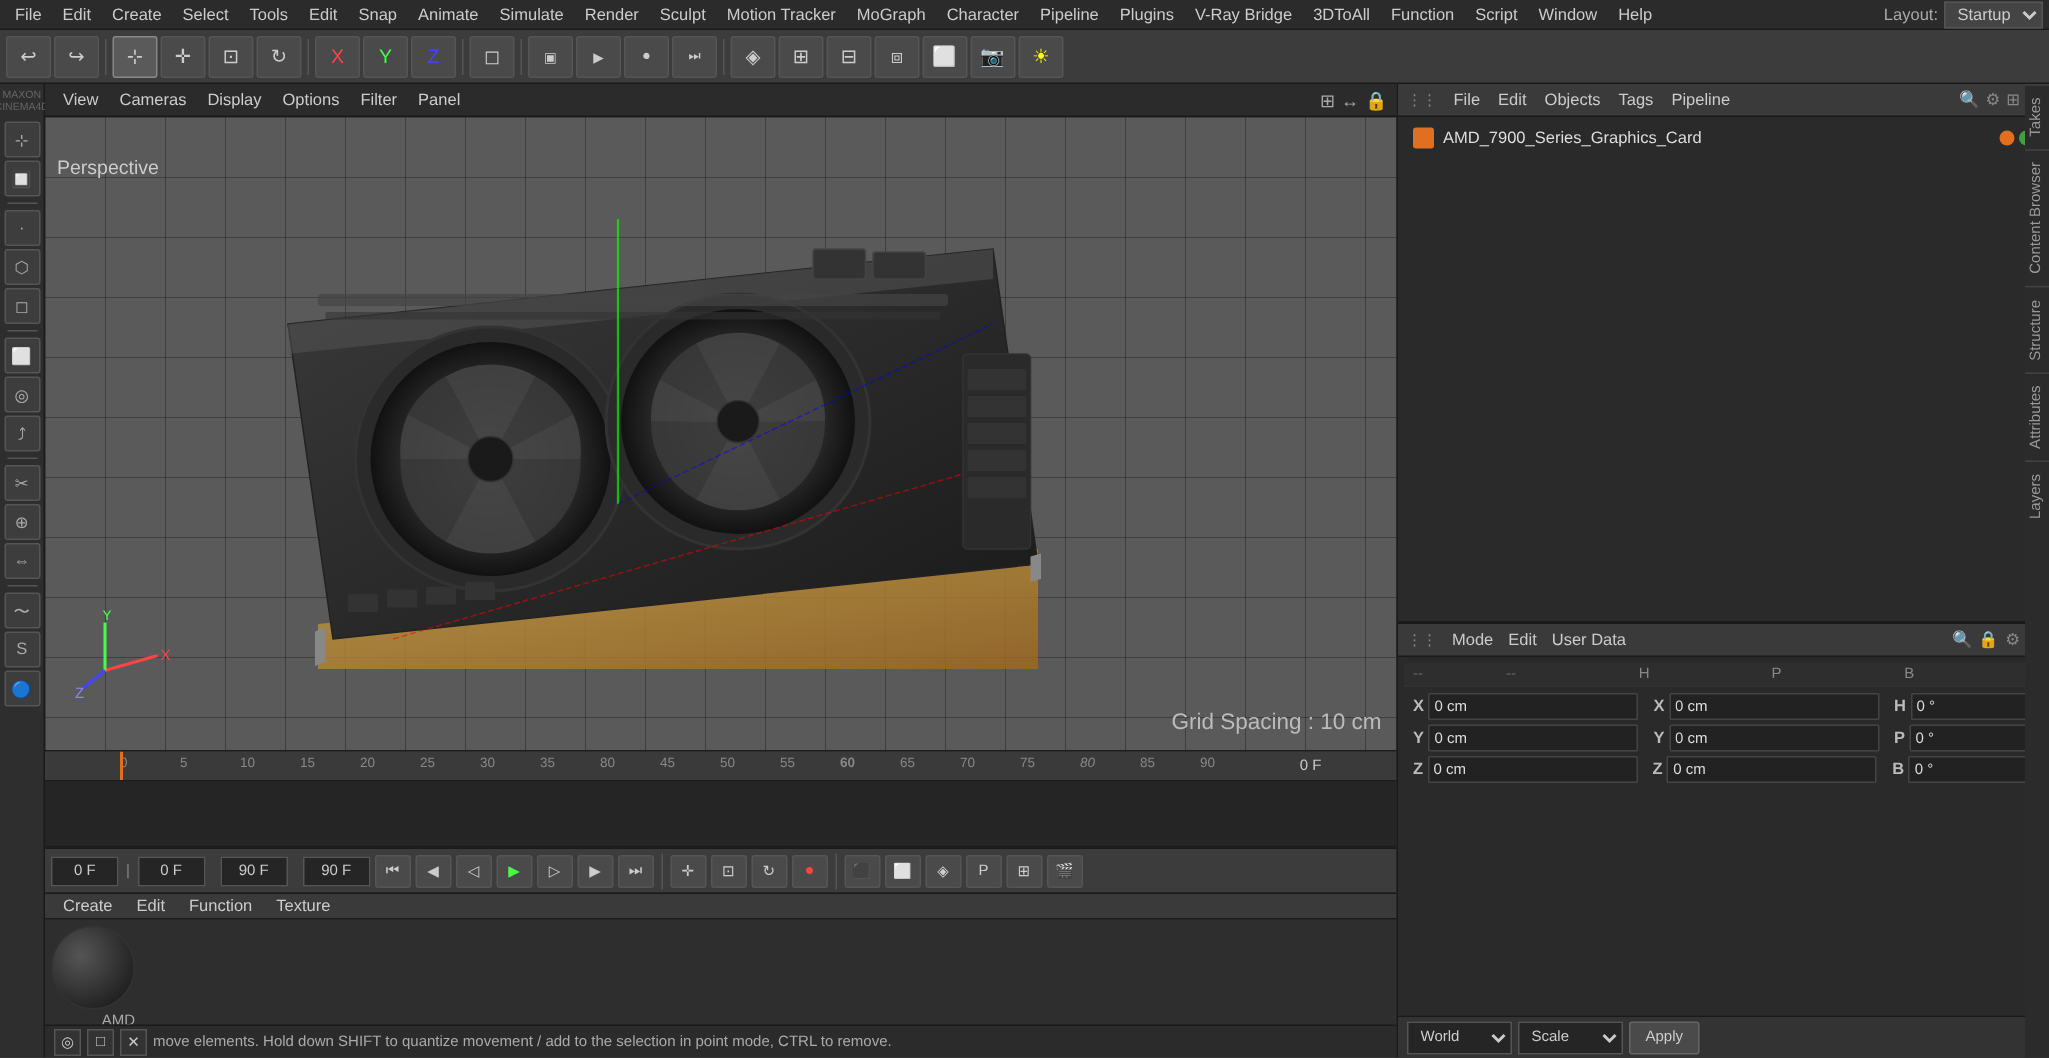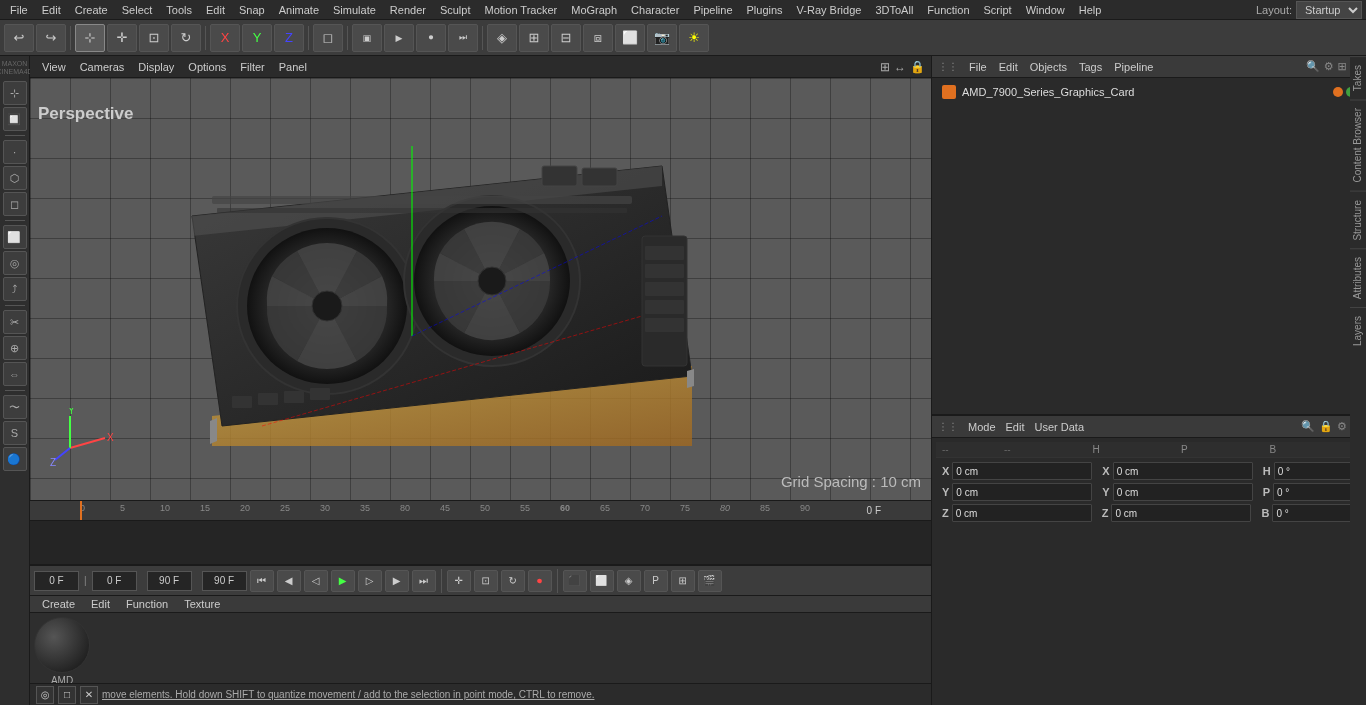--- a/index.html
+++ b/index.html
@@ -161,23 +161,22 @@
       cursor: pointer;
       font-size: 12px;
     }
 
     
     #perspective-label {
       position: absolute;
       top: 26px;
       left: 8px;
       color: #ccc;
-      font-size: 17px;
+      font-size: 13px;
       z-index: 10;
-      font-weight: bold;
     }
 
     
     #viewport-canvas {
       position: absolute;
       top: 22px; left: 0; right: 0; bottom: 0;
       overflow: hidden;
     }
 
     
@@ -340,21 +339,20 @@
     }
     #status-icons {
       display: flex;
       gap: 4px;
       align-items: center;
     }
     #status-text {
       color: #aaa;
       font-size: 10px;
       flex: 1;
-      text-decoration: underline;
     }
 
     
     #right-panel {
       width: 435px;
       background: #2e2e2e;
       border-left: 1px solid #1a1a1a;
       display: flex;
       flex-direction: column;
       flex-shrink: 0;
@@ -849,21 +847,21 @@
     </div>
 
     <div id="material-bar">
       <div id="material-bar-menu">
         <span class="mat-menu-item">Create</span>
         <span class="mat-menu-item">Edit</span>
         <span class="mat-menu-item">Function</span>
         <span class="mat-menu-item">Texture</span>
       </div>
       <div id="material-content">
-        <div style="display:flex;flex-direction:column;align-items:center;">
+        <div style="display:flex;flex-direction:column;align-items:flex-end;">
           <div class="mat-ball"></div>
           <div class="mat-label">AMD</div>
         </div>
       </div>
     </div>
 
     <div id="status-bar">
       <div id="status-icons">
         <div style="width:18px;height:18px;background:#333;border:1px solid #555;display:flex;align-items:center;justify-content:center;font-size:10px;cursor:pointer;">◎</div>
         <div style="width:18px;height:18px;background:#333;border:1px solid #555;display:flex;align-items:center;justify-content:center;font-size:10px;cursor:pointer;">□</div>
@@ -978,20 +976,29 @@
               </div>
               <span class="ct-unit"></span>
               <span class="ct-label2" style="margin-left:4px;">B</span>
               <div class="ct-col">
                 <input class="ct-input" value="0 °" style="">
               </div>
             </div>
           </div>
         </div>
 
+        <div id="attr-bottom">
+          <select class="attr-dropdown">
+            <option>World</option>
+          </select>
+          <select class="attr-dropdown">
+            <option>Scale</option>
+          </select>
+          <button class="attr-apply-btn">Apply</button>
+        </div>
       </div>
 
     </div>
 
     <div id="vertical-tabs">
       <div class="vtab">Takes</div>
       <div class="vtab">Content Browser</div>
       <div class="vtab">Structure</div>
       <div class="vtab">Attributes</div>
       <div class="vtab">Layers</div>

